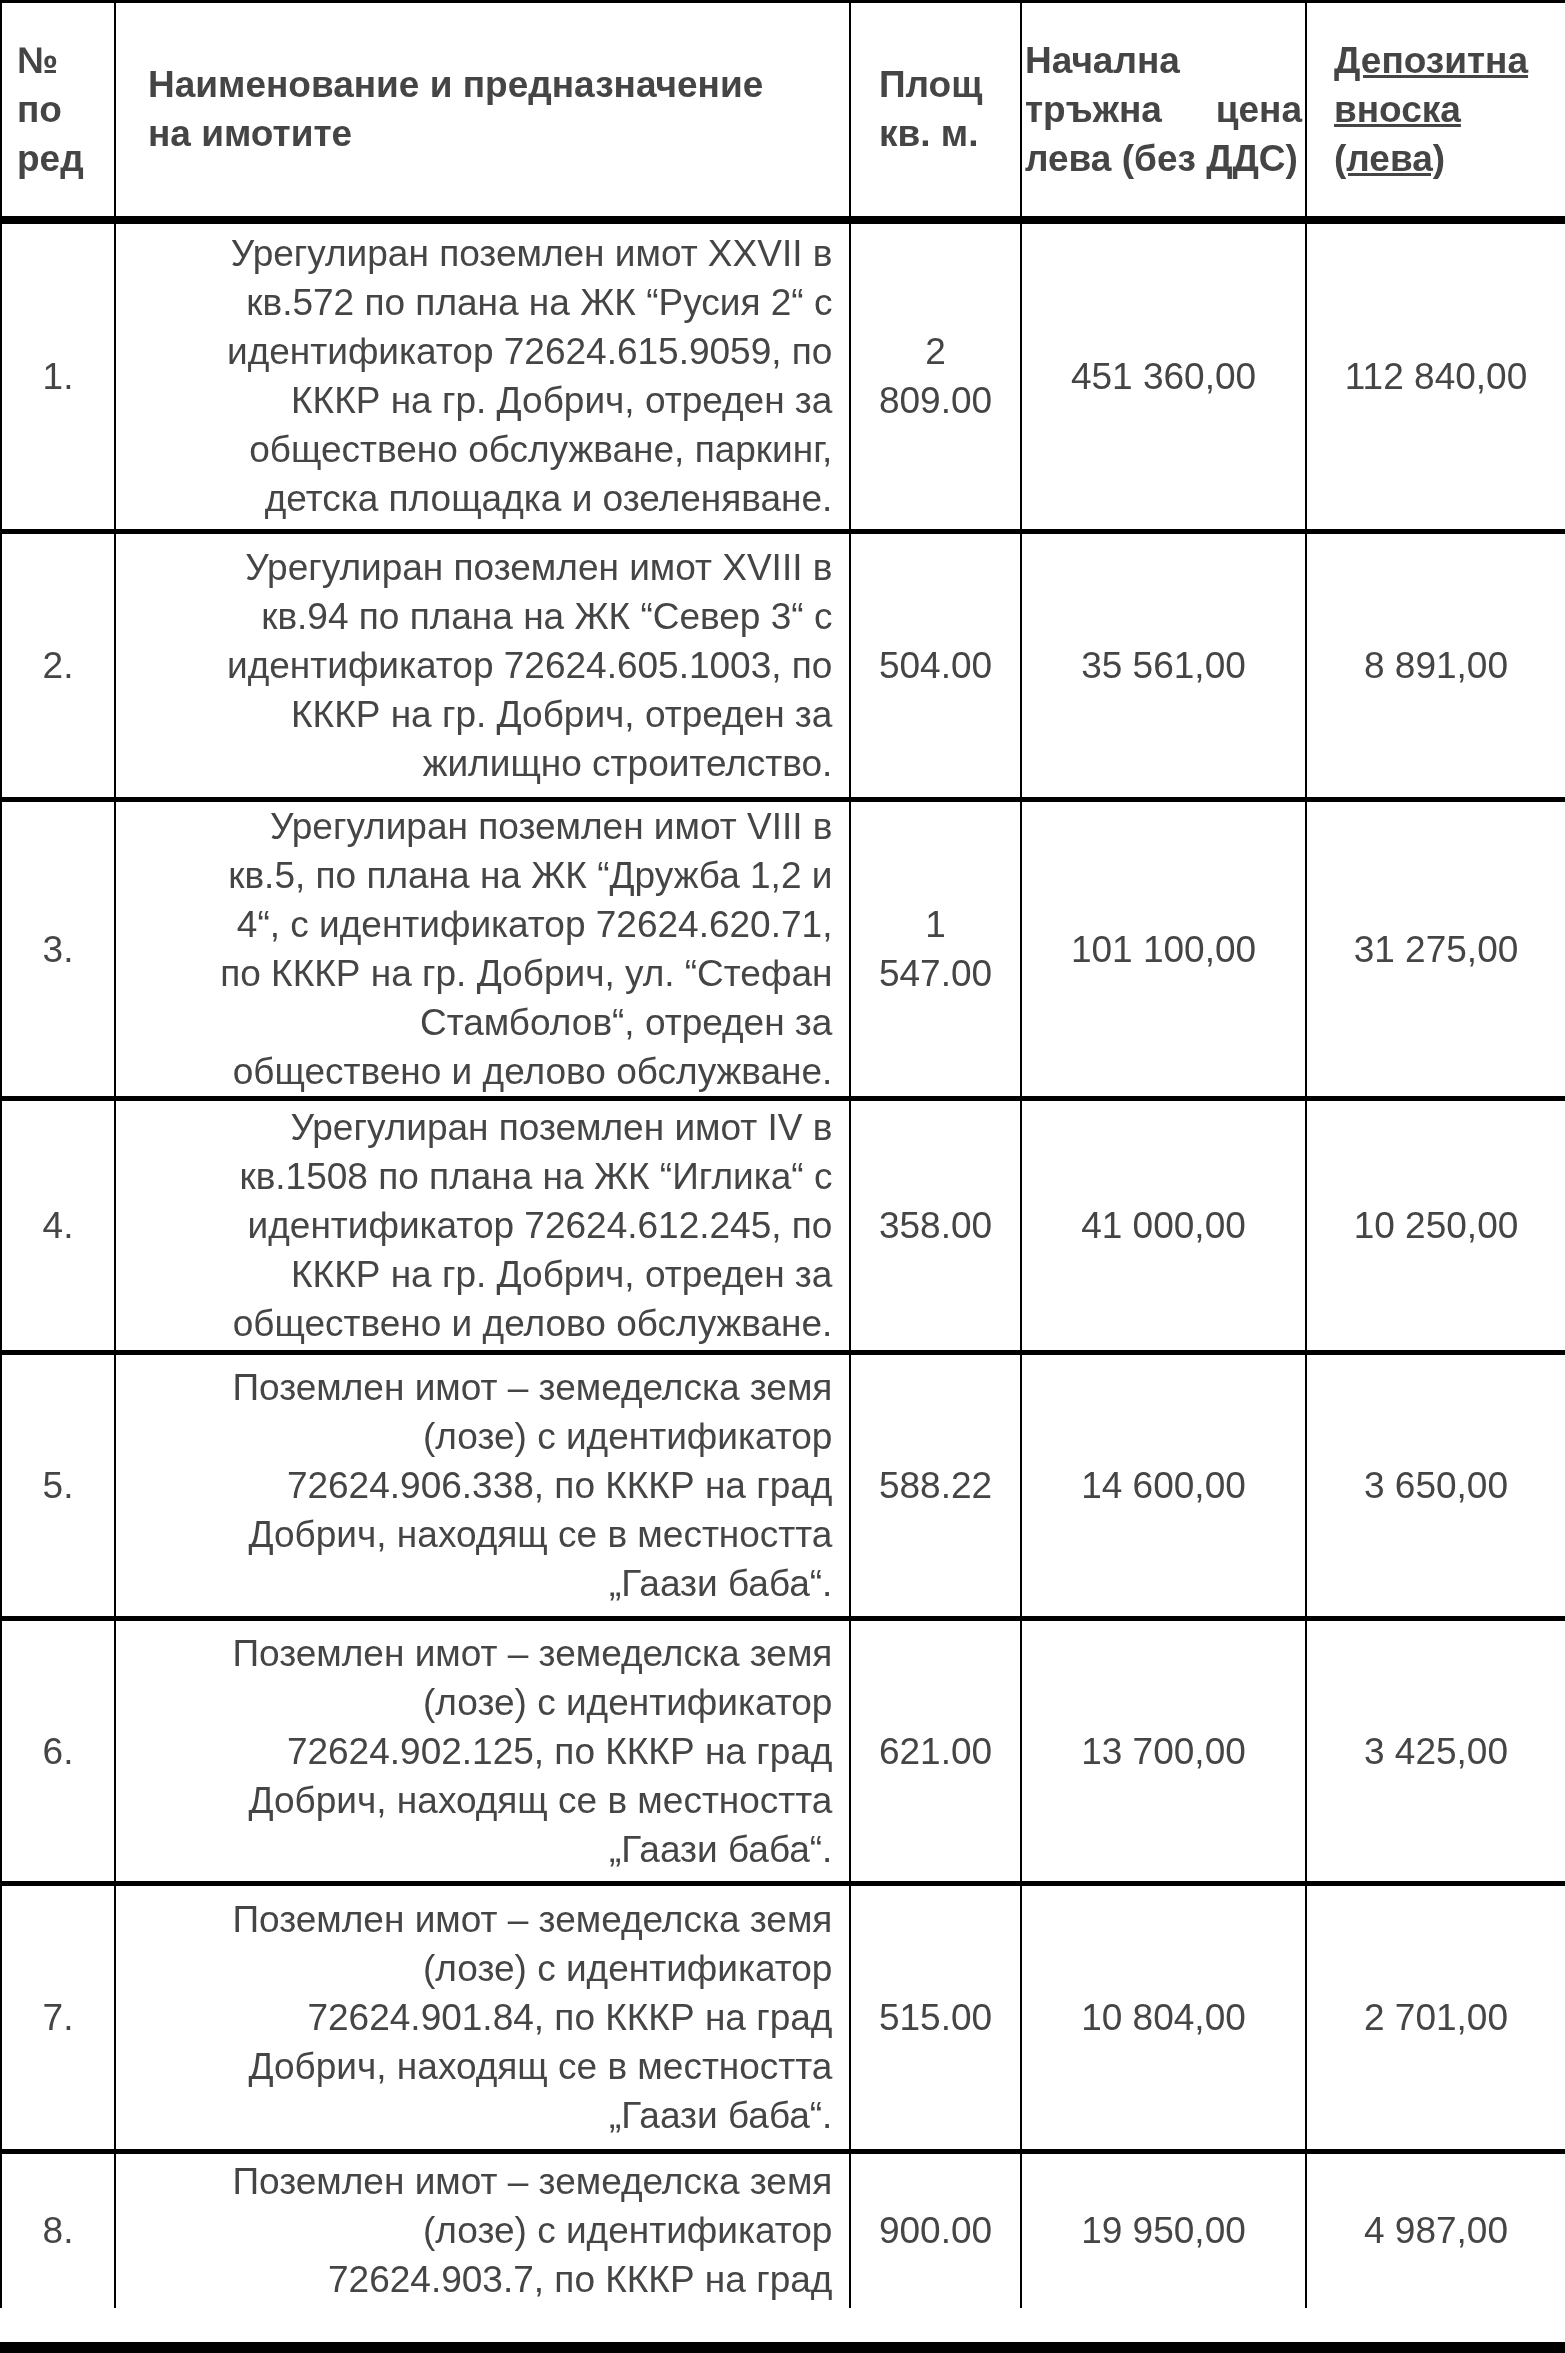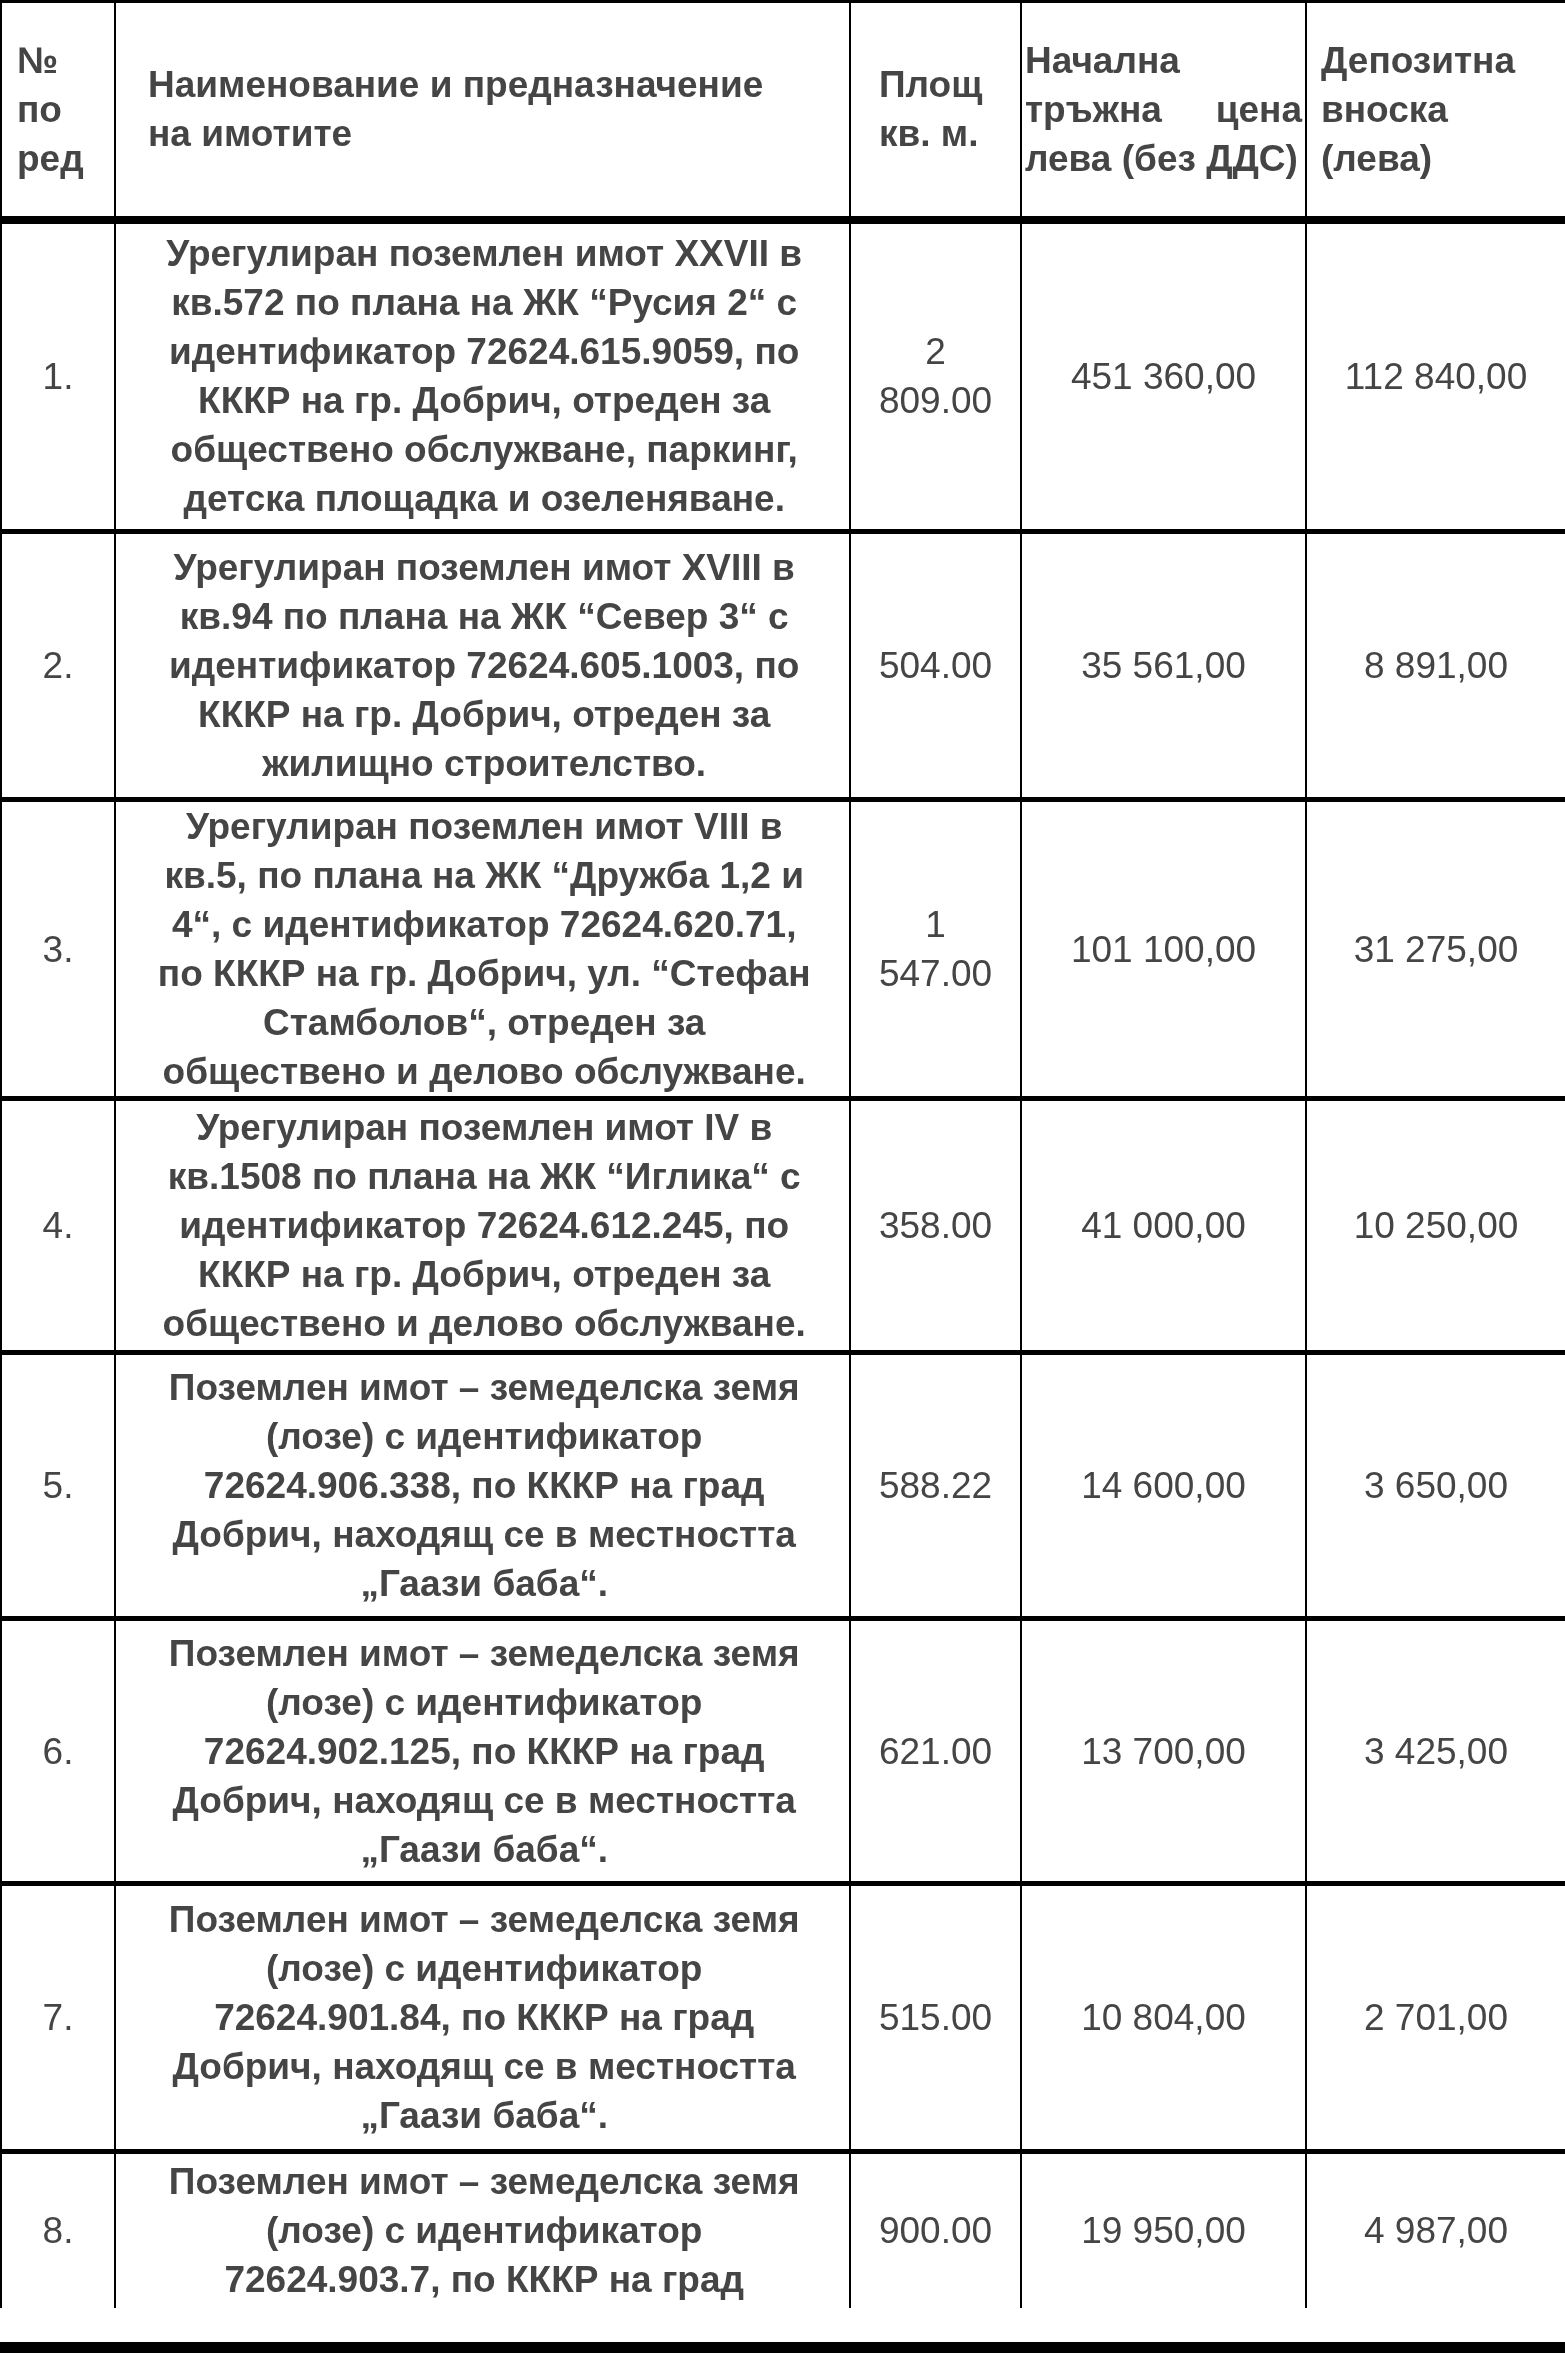--- a/index.html
+++ b/index.html
@@ -52,30 +52,29 @@
   thead th {
     font-weight: bold;
     text-align: left;
     border-bottom: 8.3px solid #000;
     color: #454545;
   }
   th.th-num   { padding-left: 15px; }
   th.th-name  { padding-left: 32px; }
   th.th-area  { padding-left: 28px; }
   th.th-price { text-align: justify; padding: 0 3px; }
-  th.th-deposit { padding-left: 14px; }
+  th.th-deposit { padding-left: 27px; text-decoration: underline; }
 
   td.num, td.area, td.price, td.deposit {
     text-align: center;
     padding: 0 8.3px;
   }
   td.desc {
-    text-align: center;
+    text-align: right;
     padding: 0 16.6px 0 20px;
-    font-weight: bold;
   }
 
   tr.r1 { height: 312px; }
   tr.r2 { height: 268px; }
   tr.r3 { height: 295px; }
   tr.r4 { height: 254px; }
   tr.r5 { height: 266px; }
   tr.r6 { height: 265px; }
   tr.r7 { height: 268px; }
   tr.r8 { height: 156px; }

